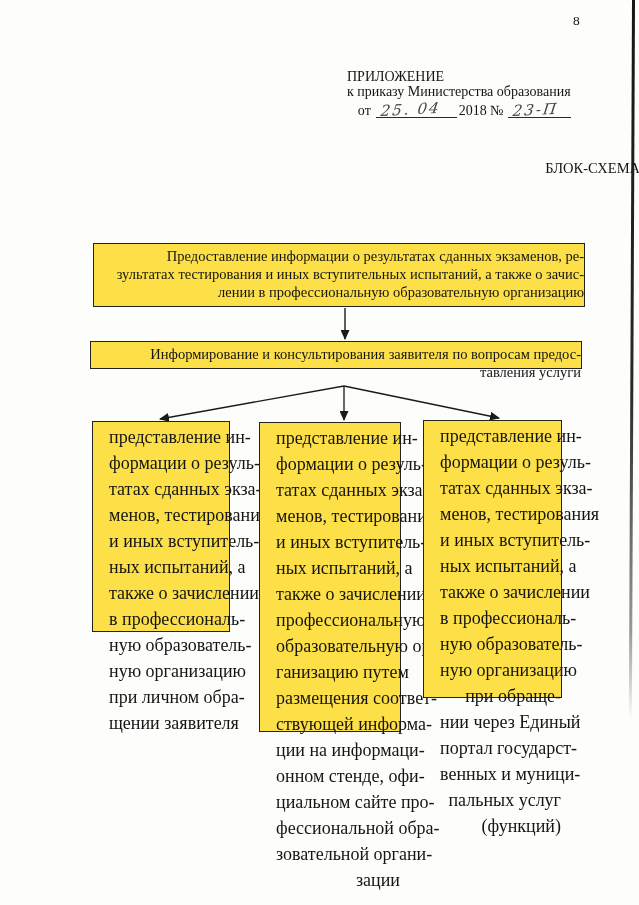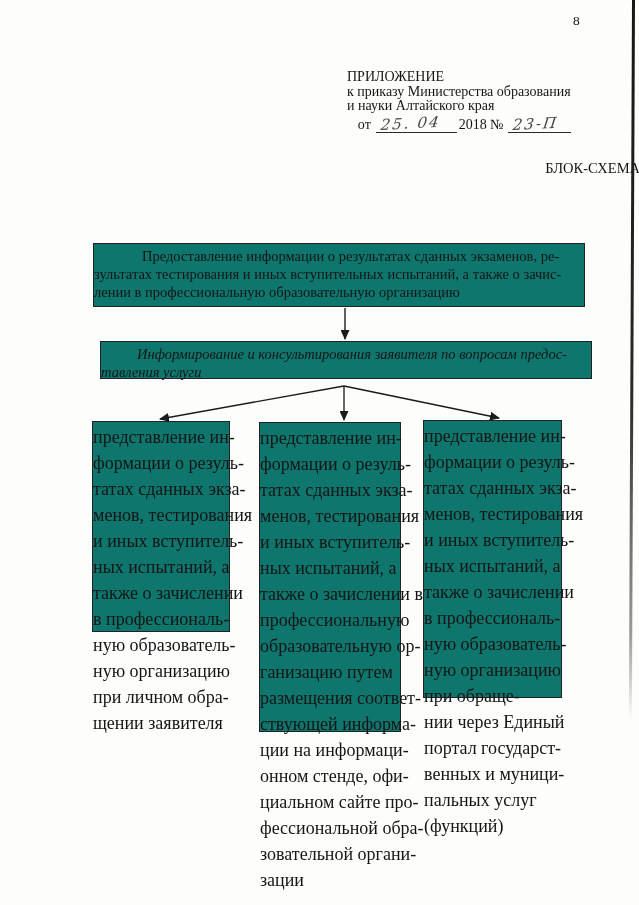--- a/index.html
+++ b/index.html
@@ -27,25 +27,26 @@
     font-size:15px;
     letter-spacing:2px;
     transform:rotate(-3deg) skewX(-10deg);
     transform-origin:left bottom;
     white-space:nowrap;
   }
   .year-no{margin-left:2px;}
   .title-block{left:40px;top:159px;width:600px;text-align:right;font-size:14.5px;line-height:18px;}
   .fbox{
     border:1.5px solid #222;
-    background:#0f766e;
+    background:#fde047;
     box-sizing:border-box;
-    text-align:left;
+    text-align:right;
     white-space:pre;
     overflow:visible;
+    padding-left:16px;
   }
   .fbox.wide{font-size:14.5px;line-height:18px;padding-top:3px;}
   .fbox.tall{font-size:18px;line-height:26px;padding-top:2px;}
   .indent1{text-indent:48px;}
   .indent2{text-indent:36px;}
   .arrows{left:0;top:0;pointer-events:none;}
   .scan-edge{
     left:632px;top:0;width:2.5px;height:720px;
     background:linear-gradient(to bottom,#161616 0%,#2a2a2a 55%,#9a9a9a 88%,rgba(200,200,200,0) 100%);
     transform:rotate(0.25deg);
@@ -55,42 +56,41 @@
 </head>
 <body>
 
 <div class="page">
 
   <div class="abs page-number" style="left:573px;top:13px;">8</div>
 
   <div class="abs header-block" style="left:347px;top:70px;">
     <div class="hline">ПРИЛОЖЕНИЕ</div>
     <div class="hline">к приказу Министерства образования</div>
-    <div class="hline">и науки Алтайского края</div>
     <div class="order-line">
       <span>от</span>
         <span class="uline uline1">
           <span class="handwrite">25. 04</span>
         </span>
         <span class="year-no">2018 №</span>
         <span class="uline uline2">
           <span class="handwrite">23-П</span>
         </span>
     </div>
   </div>
 
   <div class="abs title-block">
     <div>БЛОК-СХЕМА</div>
   </div>
 
   <div class="abs fbox wide indent1" style="left:93px;top:243px;width:492px;height:64px;">Предоставление информации о результатах сданных экзаменов, ре-
 зультатах тестирования и иных вступительных испытаний, а также о зачис-
 лении в профессиональную образовательную организацию</div>
 
-  <div class="abs fbox wide indent2" style="left:100px;top:341px;width:492px;height:38px;font-style:italic;">Информирование и консультирования заявителя по вопросам предос-
+  <div class="abs fbox wide indent2" style="left:90px;top:341px;width:492px;height:28px;">Информирование и консультирования заявителя по вопросам предос-
 тавления услуги</div>
 
   <div class="abs fbox tall" style="left:92px;top:421px;width:138px;height:211px;">представление ин-
 формации о резуль-
 татах сданных экза-
 менов, тестирования
 и иных вступитель-
 ных испытаний, а
 также о зачислении
 в профессиональ-

